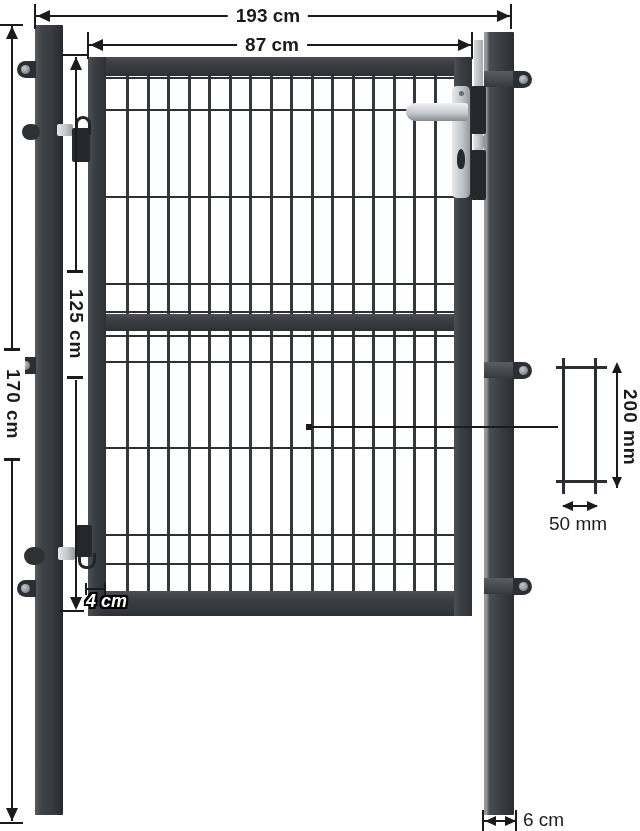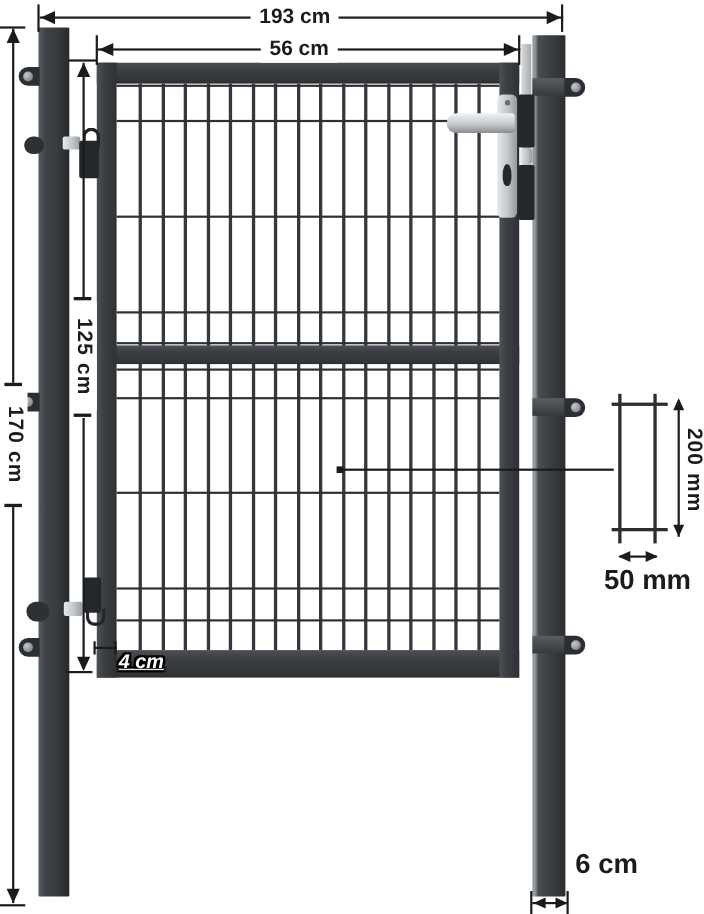--- a/index.html
+++ b/index.html
@@ -23,21 +23,21 @@
   .dlabel{
     position:absolute;font-size:19px;font-weight:bold;white-space:nowrap;
     background:#fff;padding:0 8px;transform:translate(-50%,-50%);line-height:24px;
   }
   .vlabel{
     position:absolute;font-size:19px;font-weight:bold;white-space:nowrap;
     writing-mode:vertical-rl;text-orientation:mixed;background:#fff;
     display:flex;align-items:center;justify-content:center;letter-spacing:1px;
   }
   .vlabel.nobg{background:transparent;}
-  .plainlabel{position:absolute;font-size:25px;font-weight:bold;white-space:nowrap;}
+  .plainlabel{position:absolute;font-size:19px;font-weight:normal;white-space:nowrap;}
   .outlined{
     position:absolute;font-size:18px;font-weight:800;font-style:italic;color:#fff;white-space:nowrap;
     text-shadow:-2px -2px 0 #000,2px -2px 0 #000,-2px 2px 0 #000,2px 2px 0 #000,
                 -2px 0 0 #000,2px 0 0 #000,0 -2px 0 #000,0 2px 0 #000;
   }
   
   .post{position:absolute;border-radius:1px;}
   .post-left-fill{background:linear-gradient(90deg,#56595d 0%,#3e4145 25%,#383b3f 60%,#26292d 100%);}
   .post-right-fill{background:linear-gradient(90deg,#94979b 0%,#94979b 8%,#4a4d51 18%,#3a3d41 55%,#2a2d31 100%);}
   .rail{position:absolute;background:linear-gradient(180deg,#4c4f53 0%,#3a3d41 35%,#33363a 80%,#2b2e32 100%);}
@@ -135,21 +135,21 @@
   <div class="dline" style="left:36px;top:15px;width:476px;height:2px;"></div>
   <div class="arr arr-l" style="left:37px;top:10px;"></div>
   <div class="arr arr-r" style="left:497px;top:10px;"></div>
   <div class="dlabel" style="left:268px;top:16px;">193 cm</div>
 
   <div class="dline" style="left:87px;top:32px;width:2px;height:27px;"></div>
   <div class="dline" style="left:471px;top:32px;width:2px;height:27px;"></div>
   <div class="dline" style="left:89px;top:44px;width:384px;height:2px;"></div>
   <div class="arr arr-l" style="left:90px;top:39px;"></div>
   <div class="arr arr-r" style="left:458px;top:39px;"></div>
-  <div class="dlabel" style="left:272px;top:45px;">56 cm</div>
+  <div class="dlabel" style="left:272px;top:45px;">87 cm</div>
 
   <div class="dash" style="left:0px;top:24px;width:23px;height:2px;"></div>
   <div class="dline" style="left:11px;top:26px;width:2px;height:322px;"></div>
   <div class="arr arr-u" style="left:6px;top:26px;"></div>
   <div class="dash" style="left:4px;top:348px;width:16px;height:3px;"></div>
   <div class="vlabel" style="left:1px;top:352px;width:24px;height:104px;">170 cm</div>
   <div class="dash" style="left:4px;top:458px;width:16px;height:3px;"></div>
   <div class="dline" style="left:11px;top:461px;width:2px;height:360px;"></div>
   <div class="arr arr-d" style="left:6px;top:808px;"></div>
   <div class="dash" style="left:0px;top:822px;width:23px;height:2px;"></div>
@@ -160,21 +160,21 @@
   <div class="dash" style="left:67px;top:270px;width:16px;height:3px;"></div>
   <div class="vlabel" style="left:64px;top:275px;width:24px;height:98px;">125 cm</div>
   <div class="dash" style="left:67px;top:376px;width:16px;height:3px;"></div>
   <div class="dline" style="left:75px;top:380px;width:2px;height:228px;"></div>
   <div class="arr arr-d" style="left:70px;top:597px;"></div>
   <div class="dash" style="left:60px;top:610px;width:24px;height:2px;"></div>
 
   <div class="dline" style="left:85px;top:583px;width:2px;height:12px;"></div>
   <div class="dline" style="left:104px;top:583px;width:2px;height:12px;"></div>
   <div class="dline" style="left:86px;top:588px;width:20px;height:2px;"></div>
-  <div class="outlined" style="left:108px;top:591px;text-decoration:underline;">4 cm</div>
+  <div class="outlined" style="left:86px;top:591px;">4 cm</div>
 
   <div class="abs" style="left:306px;top:424px;width:6px;height:6px;background:#1b1b1b;"></div>
   <div class="dline" style="left:309px;top:426px;width:249px;height:2px;"></div>
   <div class="dline" style="left:562px;top:358px;width:3px;height:136px;background:#2a2d31;"></div>
   <div class="dline" style="left:594px;top:358px;width:3px;height:136px;background:#2a2d31;"></div>
   <div class="dline" style="left:556px;top:366px;width:51px;height:3px;background:#2a2d31;"></div>
   <div class="dline" style="left:556px;top:480px;width:51px;height:3px;background:#2a2d31;"></div>
   <div class="dline" style="left:616px;top:364px;width:2px;height:124px;"></div>
   <div class="arr arr-u-s" style="left:612px;top:362px;"></div>
   <div class="arr arr-d-s" style="left:612px;top:477px;"></div>
@@ -182,15 +182,15 @@
   <div class="dline" style="left:563px;top:505px;width:34px;height:2px;"></div>
   <div class="arr arr-l-s" style="left:562px;top:501px;"></div>
   <div class="arr arr-r-s" style="left:587px;top:501px;"></div>
   <div class="plainlabel" style="left:549px;top:513px;">50 mm</div>
 
   <div class="dline" style="left:482px;top:810px;width:2px;height:21px;"></div>
   <div class="dline" style="left:515px;top:810px;width:2px;height:21px;"></div>
   <div class="dline" style="left:484px;top:820px;width:31px;height:2px;"></div>
   <div class="arr arr-l-s" style="left:485px;top:816px;"></div>
   <div class="arr arr-r-s" style="left:505px;top:816px;"></div>
-  <div class="plainlabel" style="left:523px;top:772px;">6 cm</div>
+  <div class="plainlabel" style="left:523px;top:809px;">6 cm</div>
 
 </div>
 
 </body></html>

